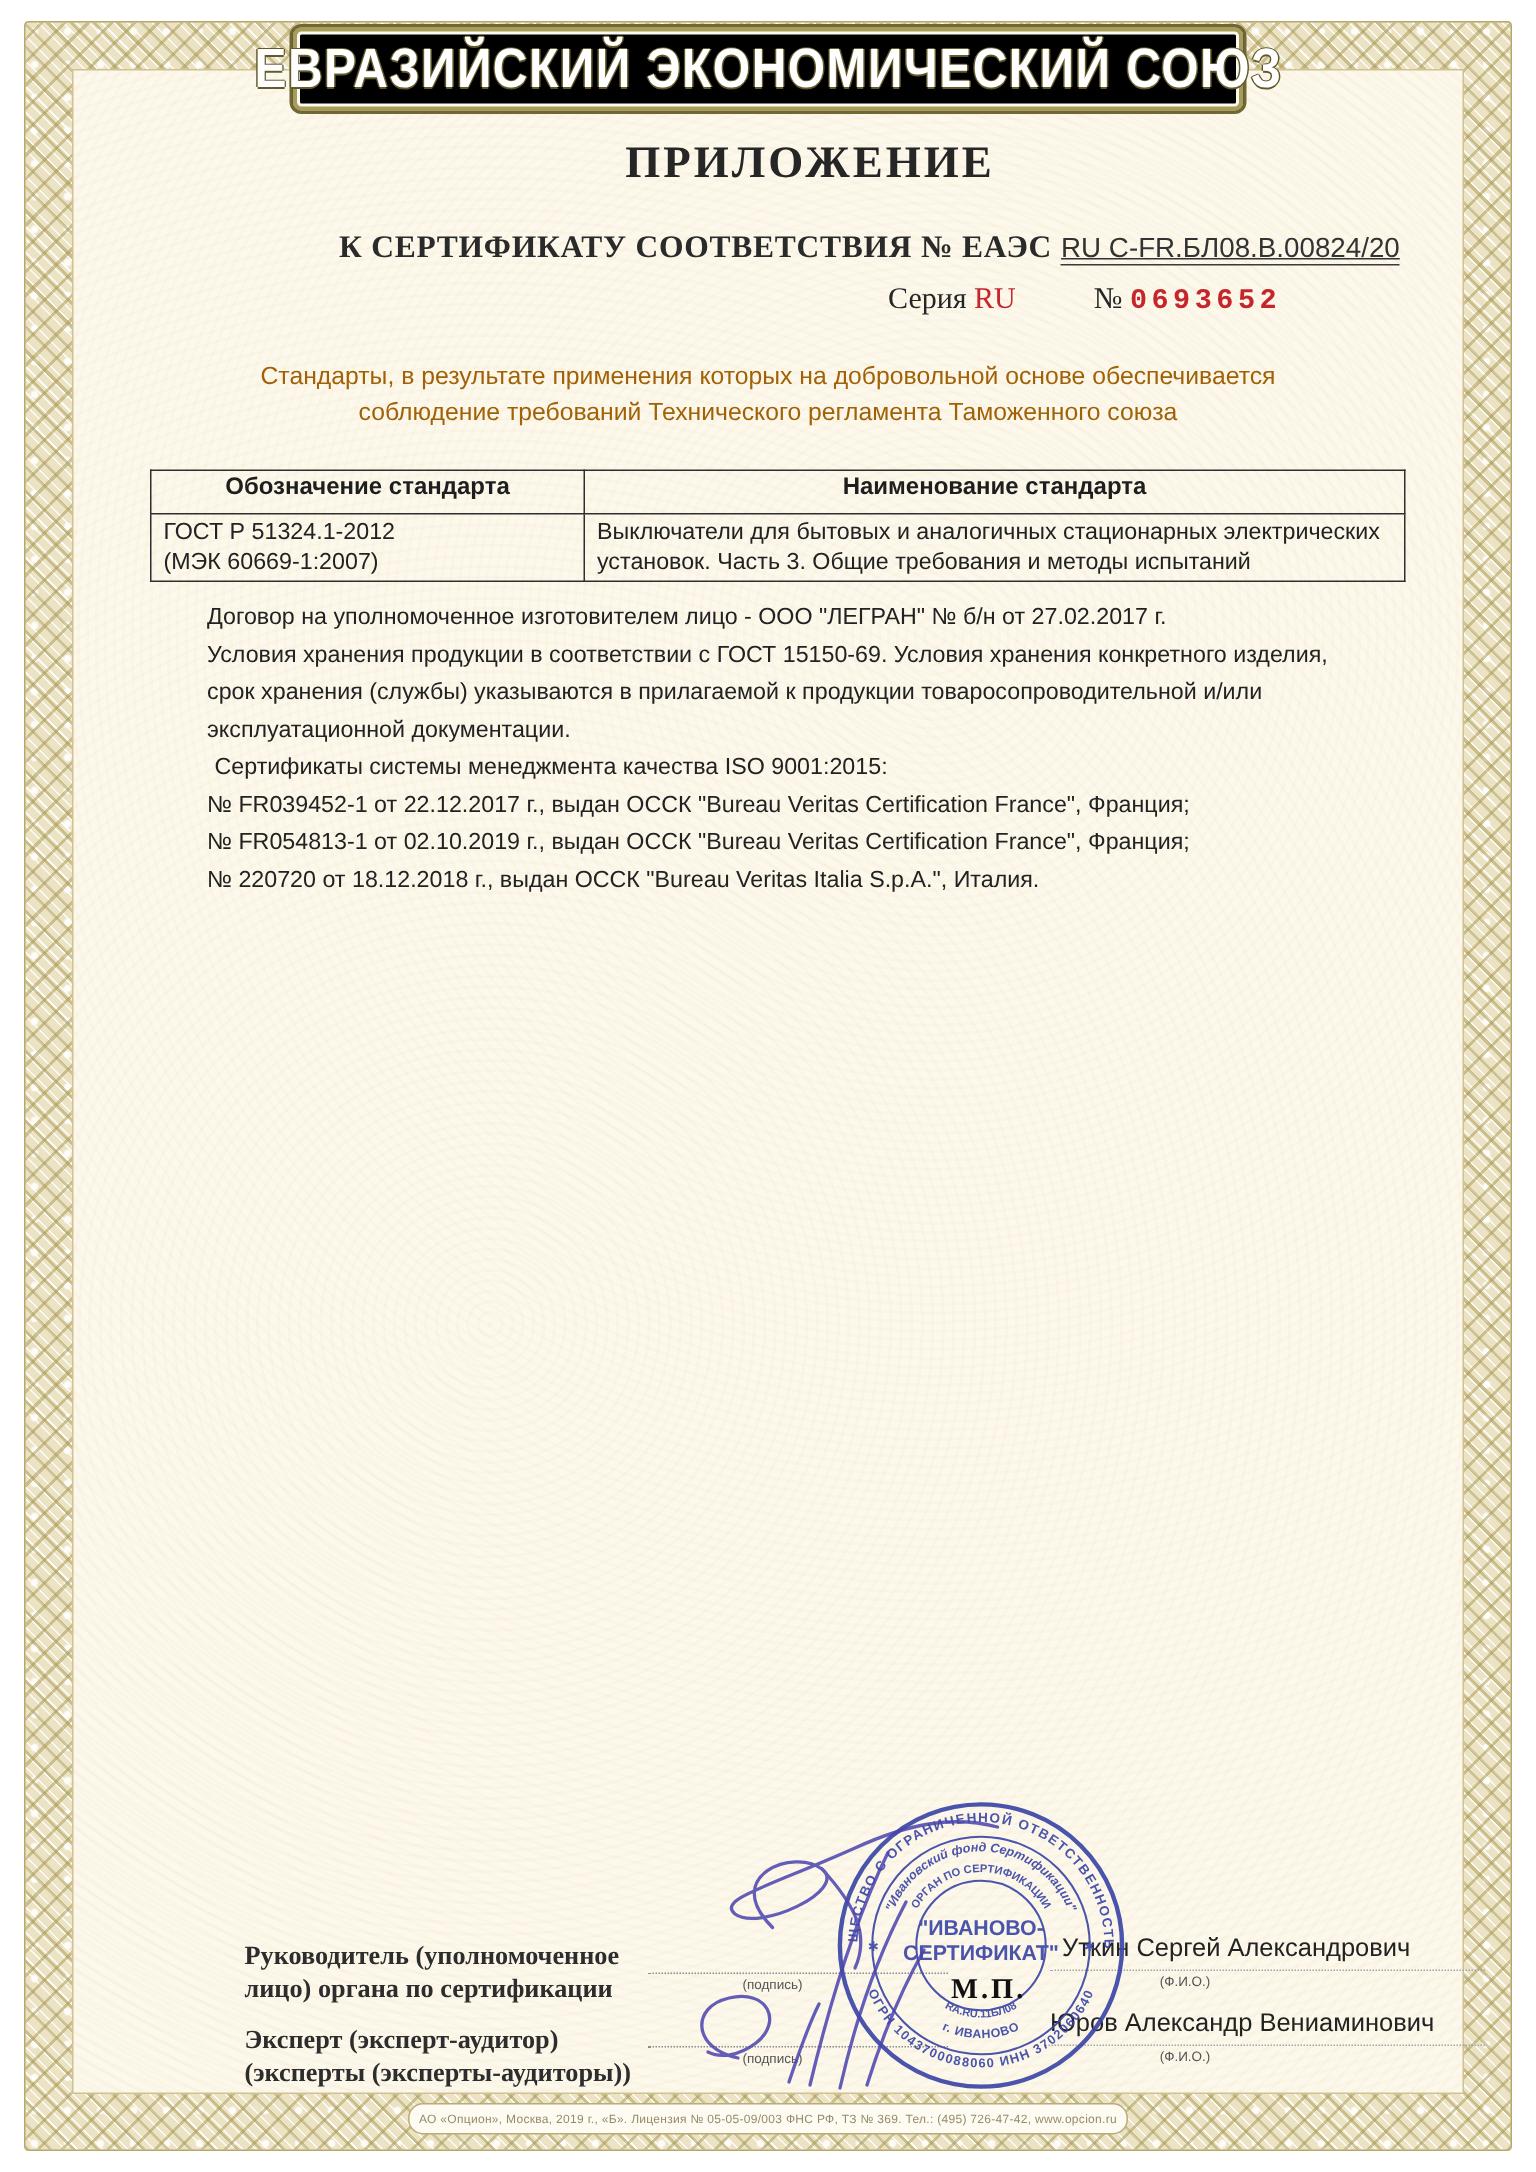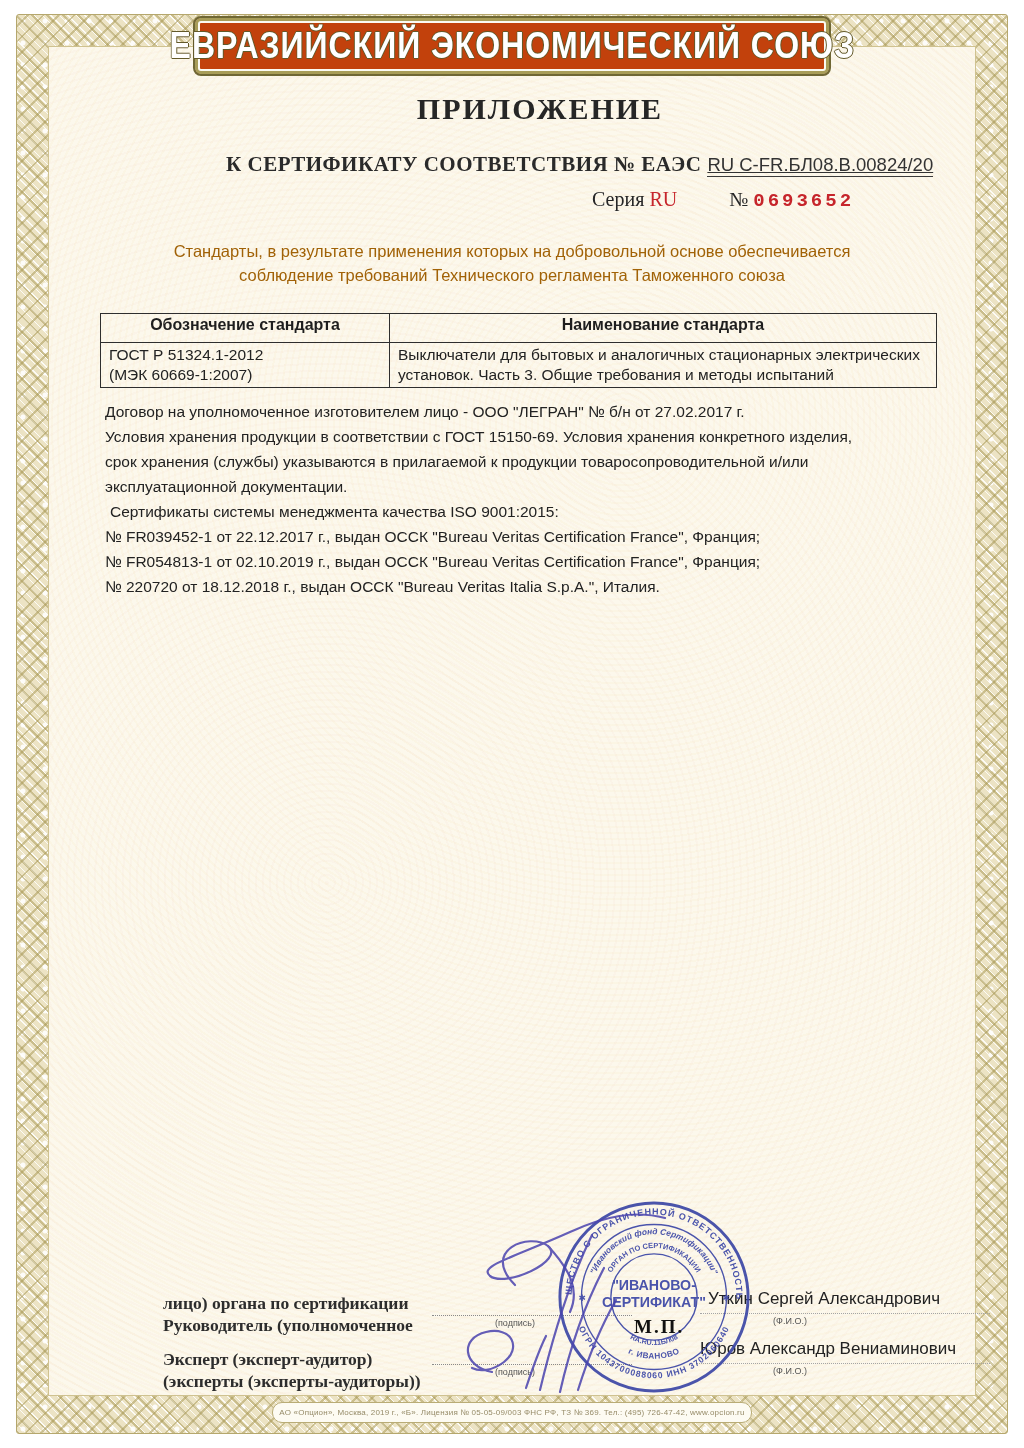--- a/index.html
+++ b/index.html
@@ -17,21 +17,21 @@
     border:1px solid #b5a76d;border-radius:3px;}
   
   .sheet{position:absolute;left:48px;top:46px;right:48px;bottom:52px;
     background:
       repeating-radial-gradient(circle at 62% 28%, rgba(233,195,92,.055) 0 2px, rgba(0,0,0,0) 2px 6px),
       repeating-radial-gradient(circle at 30% 62%, rgba(226,150,140,.045) 0 2px, rgba(0,0,0,0) 2px 7px),
       #fcf8ec;
     border:1px solid #cfc290;}
   
   .banner{position:absolute;top:16px;left:50%;transform:translateX(-50%);
-    width:634px;height:56px;background:#c2410c;border:2px solid #6f6734;border-radius:8px;
+    width:634px;height:56px;background:#000000;border:2px solid #6f6734;border-radius:8px;
     box-shadow:inset 0 0 0 3px #a89d58, inset 0 0 0 5px #fbfaf2;
     display:flex;align-items:center;justify-content:center;z-index:5;}
   .banner-text{color:#fff;font-weight:800;font-size:33px;letter-spacing:1px;white-space:nowrap;
     transform:scale(.97,1.12);
     text-shadow:1px 0 0 #63592a,-1px 0 0 #63592a,0 1px 0 #63592a,0 -1px 0 #63592a;}
   .abs{position:absolute;}
   .serif{font-family:"Liberation Serif",serif;}
   .doc-title{top:92px;left:0;width:100%;text-align:center;font-size:30px;font-weight:700;
     letter-spacing:2px;color:#262626;padding-left:28px;}
   .subtitle{top:152px;left:226px;white-space:nowrap;font-size:21px;}
@@ -42,21 +42,21 @@
   .series-line .red{color:#c6252b;}
   .series-line .digits{font-family:Liberation Mono, monospace;font-size:19px;letter-spacing:3px;
     color:#c6252b;font-weight:700;}
   .intro{top:239px;left:0;width:100%;text-align:center;font-size:16.5px;line-height:24px;color:#a16207;}
   table.std{position:absolute;top:313px;left:100px;width:837px;border-collapse:collapse;}
   table.std th,table.std td{border:1.6px solid #2e2e2e;padding:2px 8px;vertical-align:top;}
   table.std th{font-size:16px;font-weight:700;text-align:center;height:24px;color:#1e1e1e;}
   table.std td{font-size:15.5px;line-height:20px;color:#222;}
   td.c1{width:272px;}
   .body-lines{top:399px;left:105px;width:832px;font-size:15.5px;line-height:25px;color:#222;}
-  .body-lines .ln{white-space:nowrap;}
+  .body-lines .ln{white-space:nowrap;margin-left:33px;}
   .body-lines .ind{padding-left:5px;}
   
   .role{left:163px;width:300px;font-family:"Liberation Serif",serif;font-weight:600;
     font-size:17.5px;line-height:22px;color:#2d2d2d;}
   .sig-line{border-bottom:1.5px dotted #8a8a8a;height:0;}
   .cap{font-size:9px;color:#555;text-align:center;}
   .name{font-size:17px;color:#222;white-space:nowrap;}
   .mp{font-family:"Liberation Serif",serif;font-weight:700;font-size:19px;letter-spacing:2px;color:#111;text-align:center;}
   .footer-strip{position:absolute;top:1402px;left:50%;transform:translateX(-50%);
     width:478px;height:19px;border-radius:10px;background:#fdfbf2;border:1px solid #b9ac76;
@@ -170,22 +170,22 @@
       <path d="M 128,66 C 150,90 160,110 150,132"></path>
       <path d="M 72,192 C 42,186 40,158 66,152 C 92,146 102,168 84,182 C 72,191 60,192 52,188"></path>
       <path d="M 120,210 C 132,160 150,100 172,55"></path>
       <path d="M 140,212 C 150,168 164,126 184,88"></path>
       <path d="M 158,210 C 168,178 180,148 196,120"></path>
       <path d="M 106,208 C 112,190 118,172 126,156"></path>
     </g>
   </svg>
 
   <div class="abs role" style="top:1292px;">
+    <div>Руководитель (уполномоченное</div>
     <div>лицо) органа по сертификации</div>
-    <div>Руководитель (уполномоченное</div>
   </div>
   <div class="abs role" style="top:1348px;">
     <div>Эксперт (эксперт-аудитор)</div>
     <div>(эксперты (эксперты-аудиторы))</div>
   </div>
 
   <div class="abs sig-line" style="top:1315px;left:432px;width:200px;"></div>
   <div class="abs cap" style="top:1318px;left:470px;width:90px;">(подпись)</div>
   <div class="abs sig-line" style="top:1364px;left:432px;width:200px;"></div>
   <div class="abs cap" style="top:1367px;left:470px;width:90px;">(подпись)</div>

